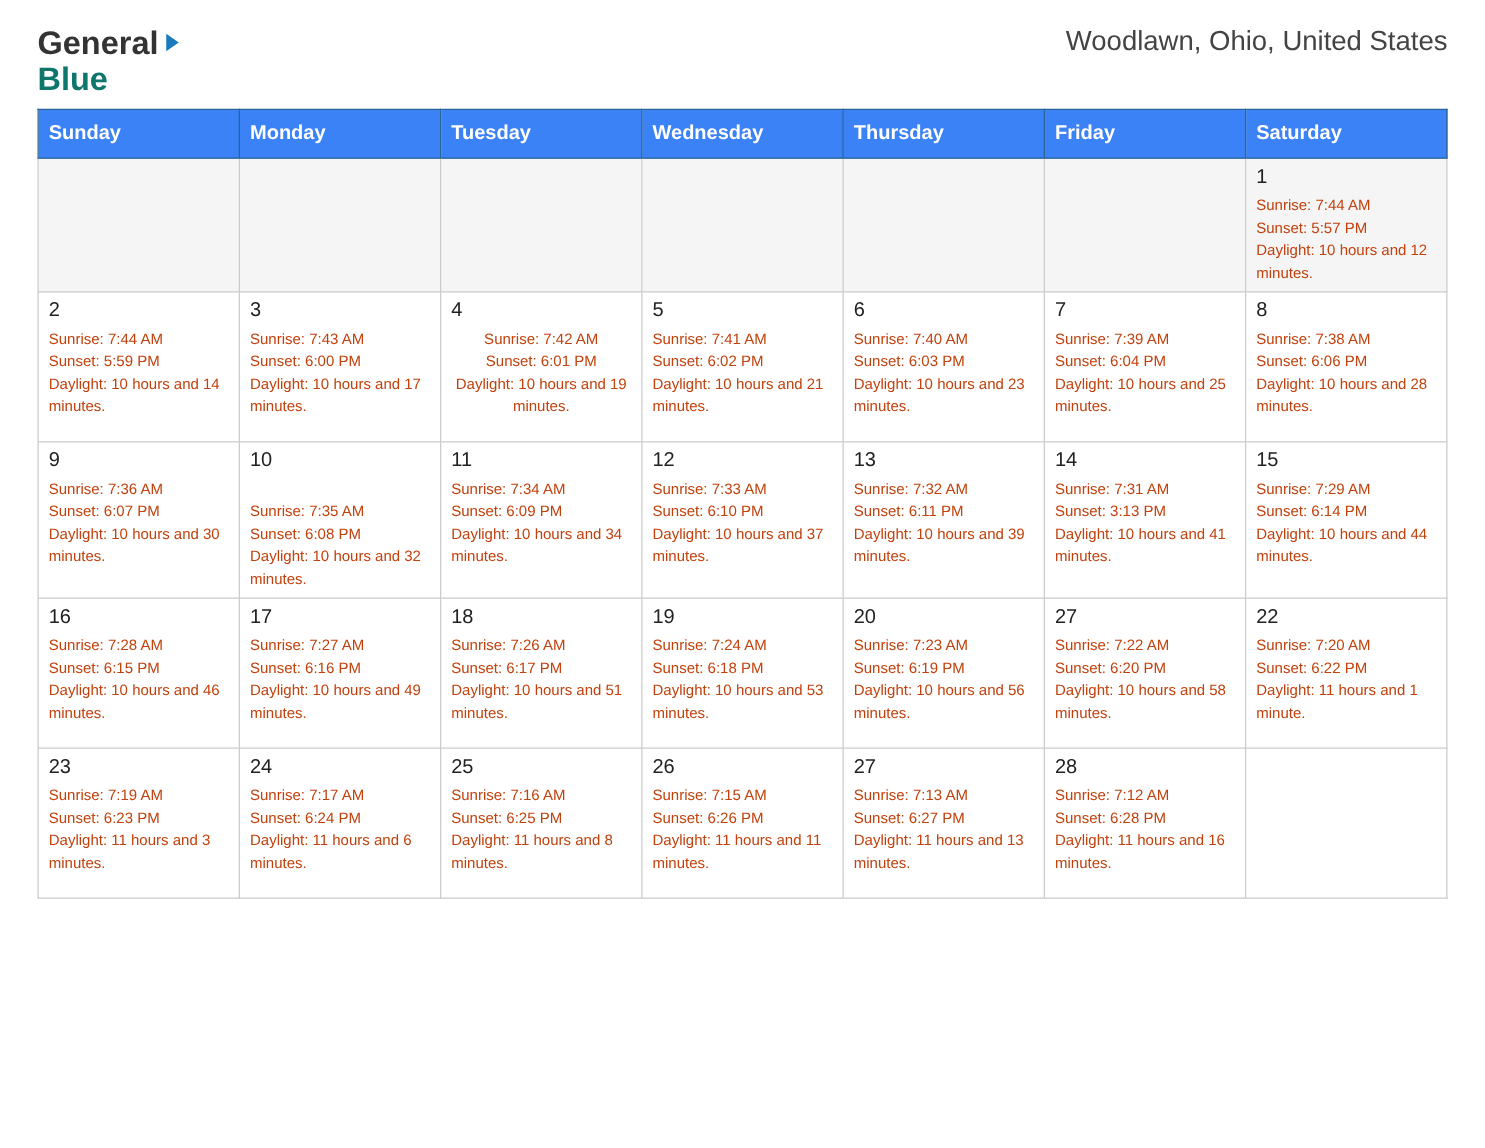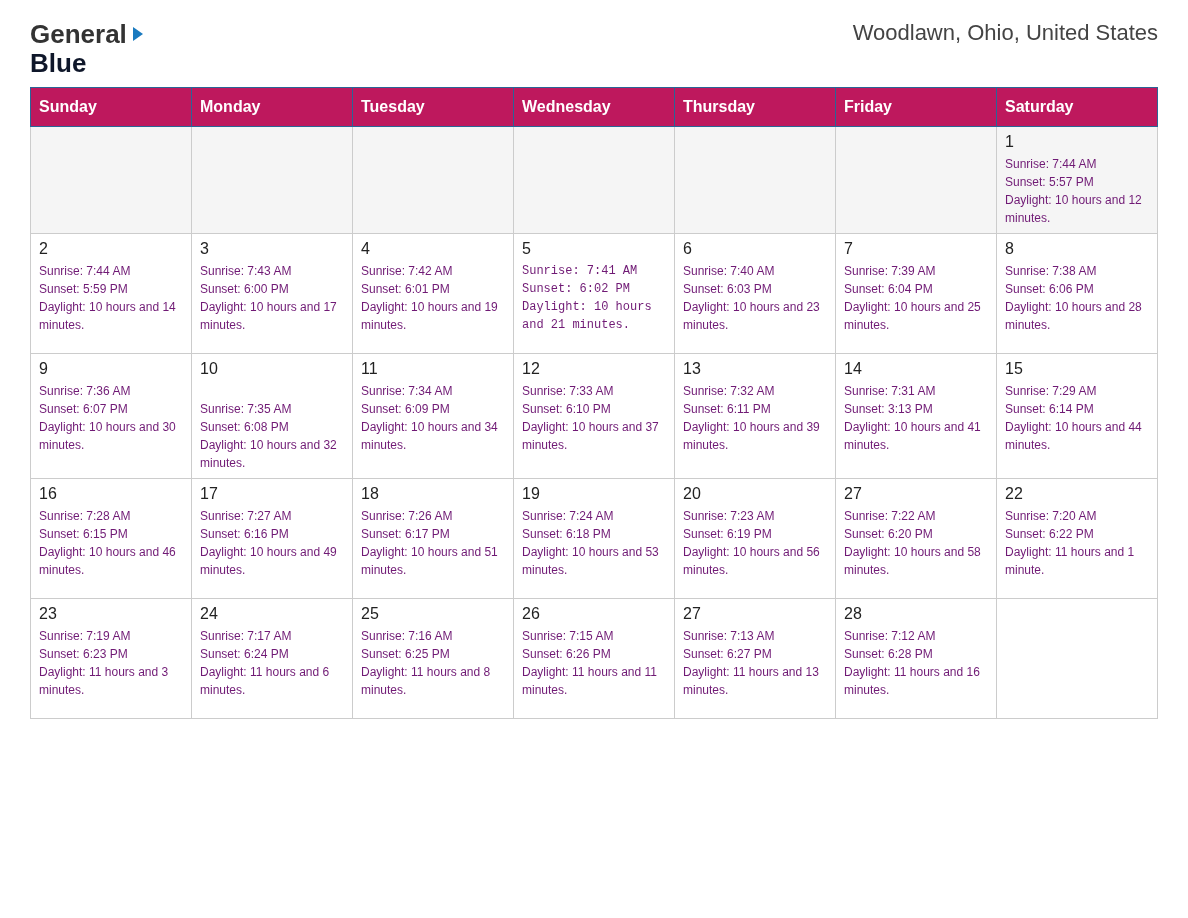--- a/index.html
+++ b/index.html
@@ -29,21 +29,21 @@
       font-size: 22px;
       font-weight: normal;
       color: #444;
     }
     table {
       width: 100%;
       border-collapse: collapse;
       table-layout: fixed;
     }
     thead tr th {
-      background-color: #be185d;
+      background-color: #3b82f6;
       color: #fff;
       font-size: 16px;
       font-weight: bold;
       padding: 10px 8px;
       text-align: left;
       border: 1px solid #2a6496;
     }
     tbody tr td {
       vertical-align: top;
       padding: 6px 8px;
@@ -54,21 +54,21 @@
     }
     .day-number {
       font-size: 16px;
       font-weight: normal;
       color: #222;
       display: block;
       margin-bottom: 4px;
     }
     .day-info {
       font-size: 12px;
-      color: #701a75;
+      color: #c2410c;
       line-height: 1.5;
     }
     tbody tr:first-child td {
       background-color: #f5f5f5;
     }
     .logo-row {
       display: flex;
       align-items: center;
     }
     .logo-text-general {
@@ -76,21 +76,21 @@
       font-weight: bold;
       color: #333;
     }
     .logo-arrow-svg {
       display: inline-block;
       margin-left: 2px;
     }
     .logo-text-blue {
       font-size: 26px;
       font-weight: bold;
-      color: #0f172a;
+      color: #0f766e;
     }
     .logo-wrapper {
       line-height: 1.1;
     }
   </style>
 </head>
 <body>
 
 <div class="header">
   <div class="logo-wrapper">
@@ -144,27 +144,27 @@
 Daylight: 10 hours and 14 minutes.</div>
         </td>
         <td>
           <span class="day-number">3</span>
           <div class="day-info" style="white-space: pre-line;">Sunrise: 7:43 AM
 Sunset: 6:00 PM
 Daylight: 10 hours and 17 minutes.</div>
         </td>
         <td>
           <span class="day-number">4</span>
-          <div class="day-info" style="white-space: pre-line;">Sunrise: 7:42 AM
+          <div class="day-info" style="white-space: pre-line; text-align: center;">Sunrise: 7:42 AM
 Sunset: 6:01 PM
 Daylight: 10 hours and 19 minutes.</div>
         </td>
         <td>
           <span class="day-number">5</span>
-          <div class="day-info" style="white-space: pre-line; font-family: Liberation Mono, monospace;">Sunrise: 7:41 AM
+          <div class="day-info" style="white-space: pre-line;">Sunrise: 7:41 AM
 Sunset: 6:02 PM
 Daylight: 10 hours and 21 minutes.</div>
         </td>
         <td>
           <span class="day-number">6</span>
           <div class="day-info" style="white-space: pre-line;">Sunrise: 7:40 AM
 Sunset: 6:03 PM
 Daylight: 10 hours and 23 minutes.</div>
         </td>
         <td>

